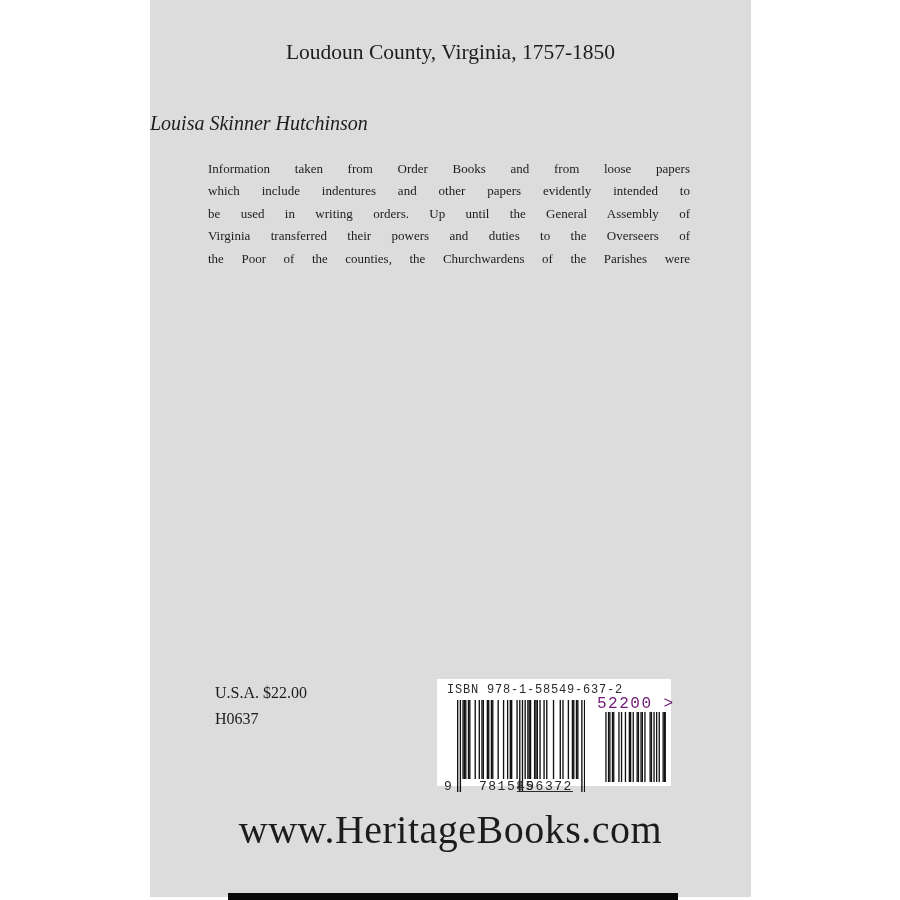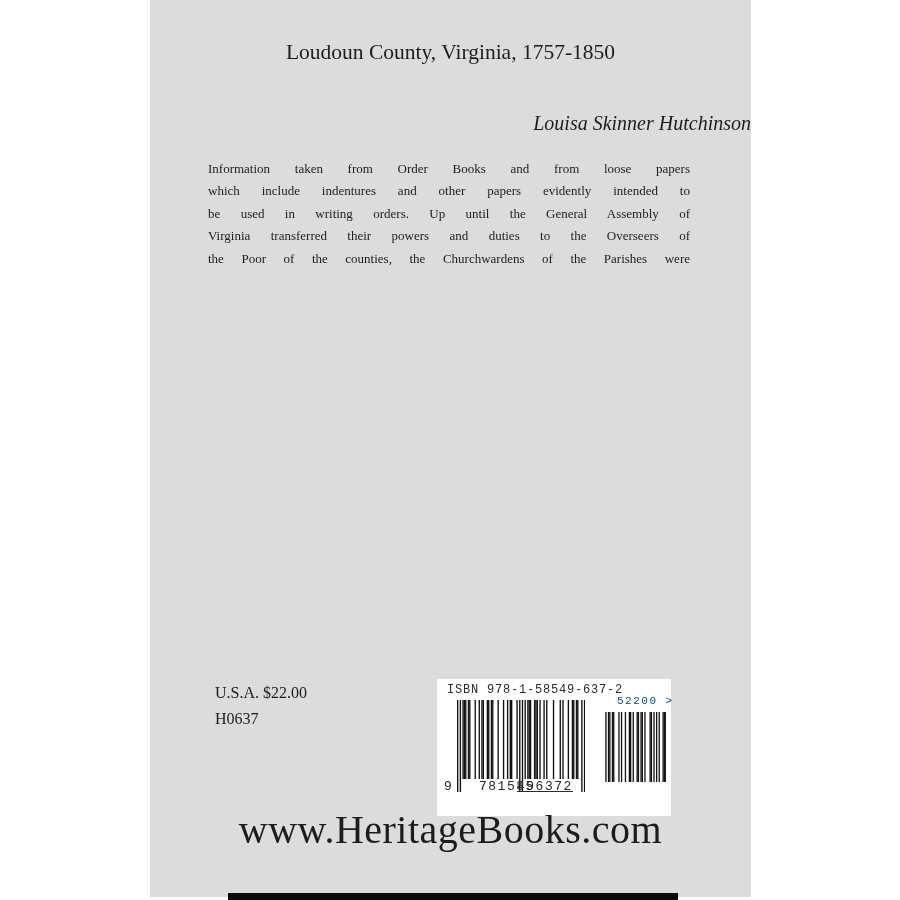--- a/index.html
+++ b/index.html
@@ -10,46 +10,46 @@
   .cover{
     position:absolute;left:150px;top:0;width:601px;height:897px;
     background:#dcdcdc;color:#1c1c1c;
   }
   .title{
     position:absolute;top:38px;left:0;width:100%;
     text-align:center;font-size:21.5px;line-height:28px;
   }
   .author{
     position:absolute;top:112px;left:0;width:100%;
-    text-align:right;font-style:italic;font-size:20px;
+    text-align:left;font-style:italic;font-size:20px;
   }
   .description{
     position:absolute;top:158px;left:58px;width:482px;
     font-size:13px;line-height:22.4px;
   }
   .desc-line{text-align:justify;text-align-last:justify;}
   .desc-line.last{text-align-last:left;}
   .price-block{
     position:absolute;left:65px;top:680px;
     font-size:16px;line-height:26px;
   }
   .barcode-box{
-    position:absolute;left:287px;top:679px;width:234px;height:137px;
+    position:absolute;left:287px;top:679px;width:234px;height:107px;
     background:#ffffff;
   }
   .isbn-label{
     position:absolute;left:10px;top:4px;
     font-family:"Liberation Mono", monospace;
     font-size:12px;letter-spacing:0.8px;color:#2a2a2a;white-space:nowrap;
   }
   .main-bars{position:absolute;left:20px;top:21px;}
   .addon-label{
-    position:absolute;left:180px;top:16px;
+    position:absolute;left:160px;top:16px;
     font-family:"Liberation Mono", monospace;
-    font-size:11px;letter-spacing:1.5px;color:#0c4a6e;white-space:nowrap;
+    font-size:16px;letter-spacing:1.5px;color:#701a75;white-space:nowrap;
   }
   .addon-bars{position:absolute;left:167px;top:33px;}
   .bc-digit{
     position:absolute;top:100px;
     font-family:"Liberation Mono", monospace;font-size:13px;color:#2a2a2a;
   }
   .bc-d9{left:7px;}
   .bc-g1{left:42px;width:57px;text-align:left;letter-spacing:1.5px;}
   .bc-g2{left:80px;width:58px;text-align:left;letter-spacing:1.5px;text-decoration:underline;}
   .website{

